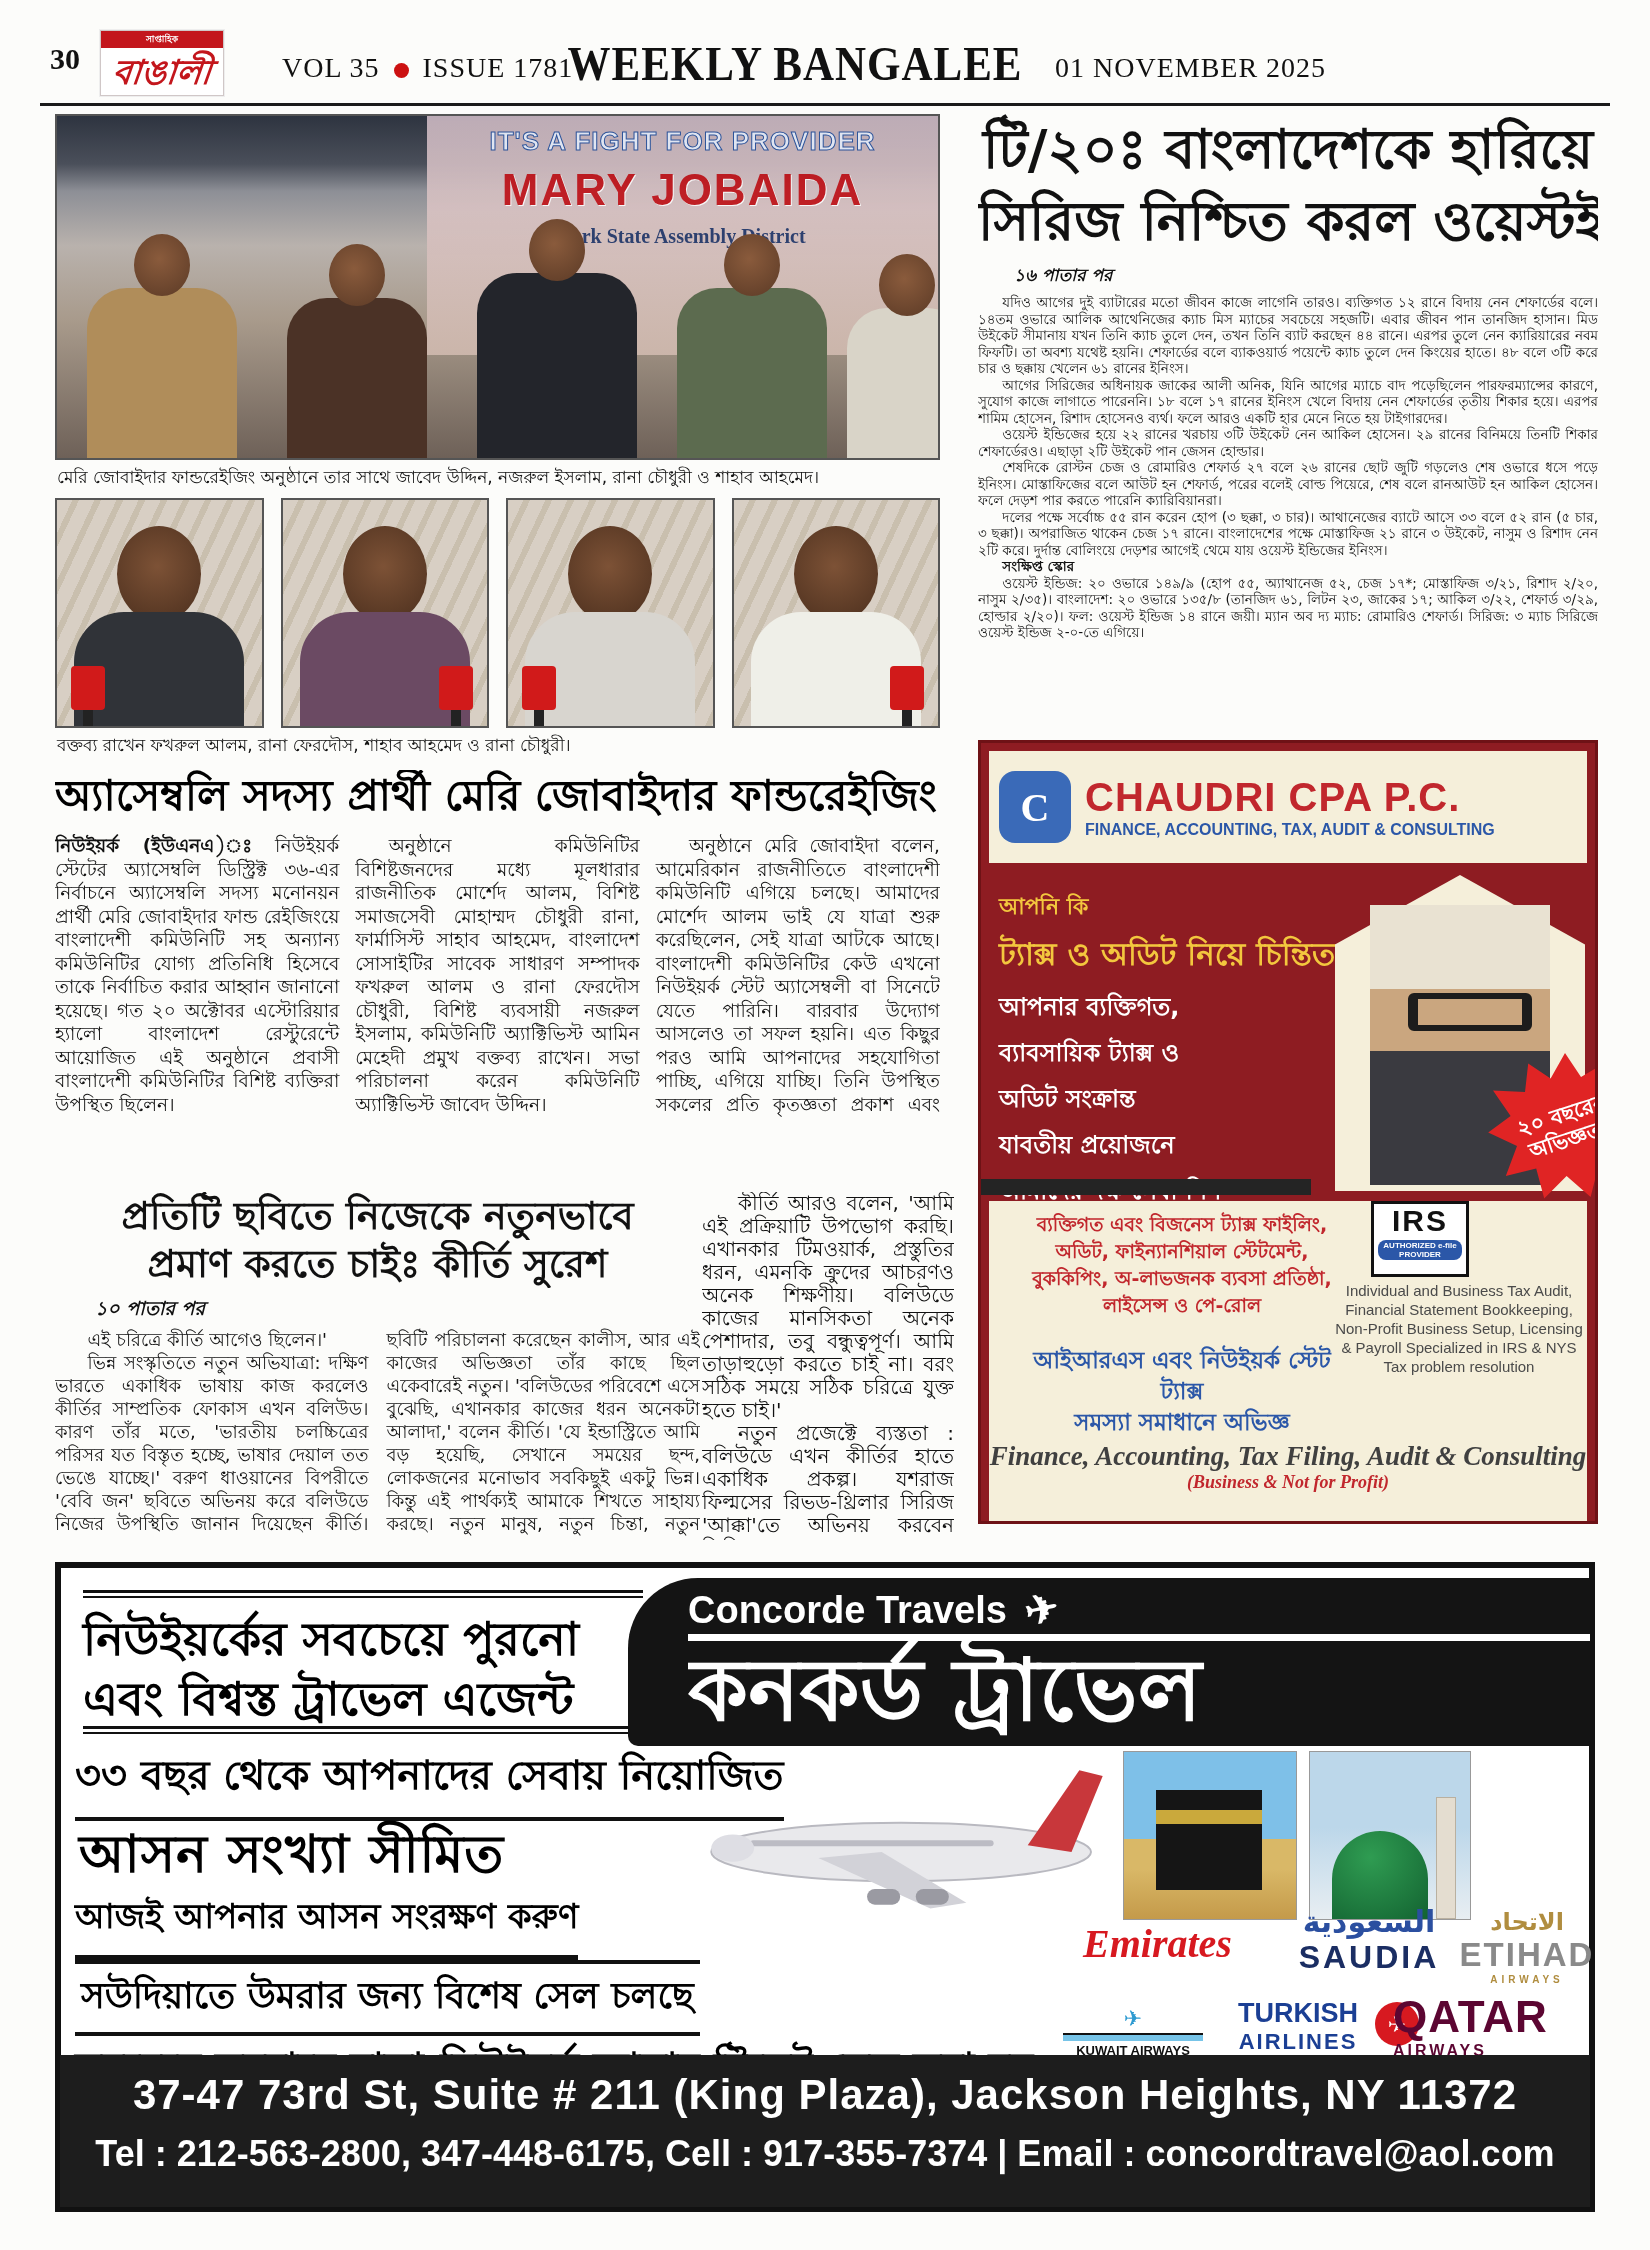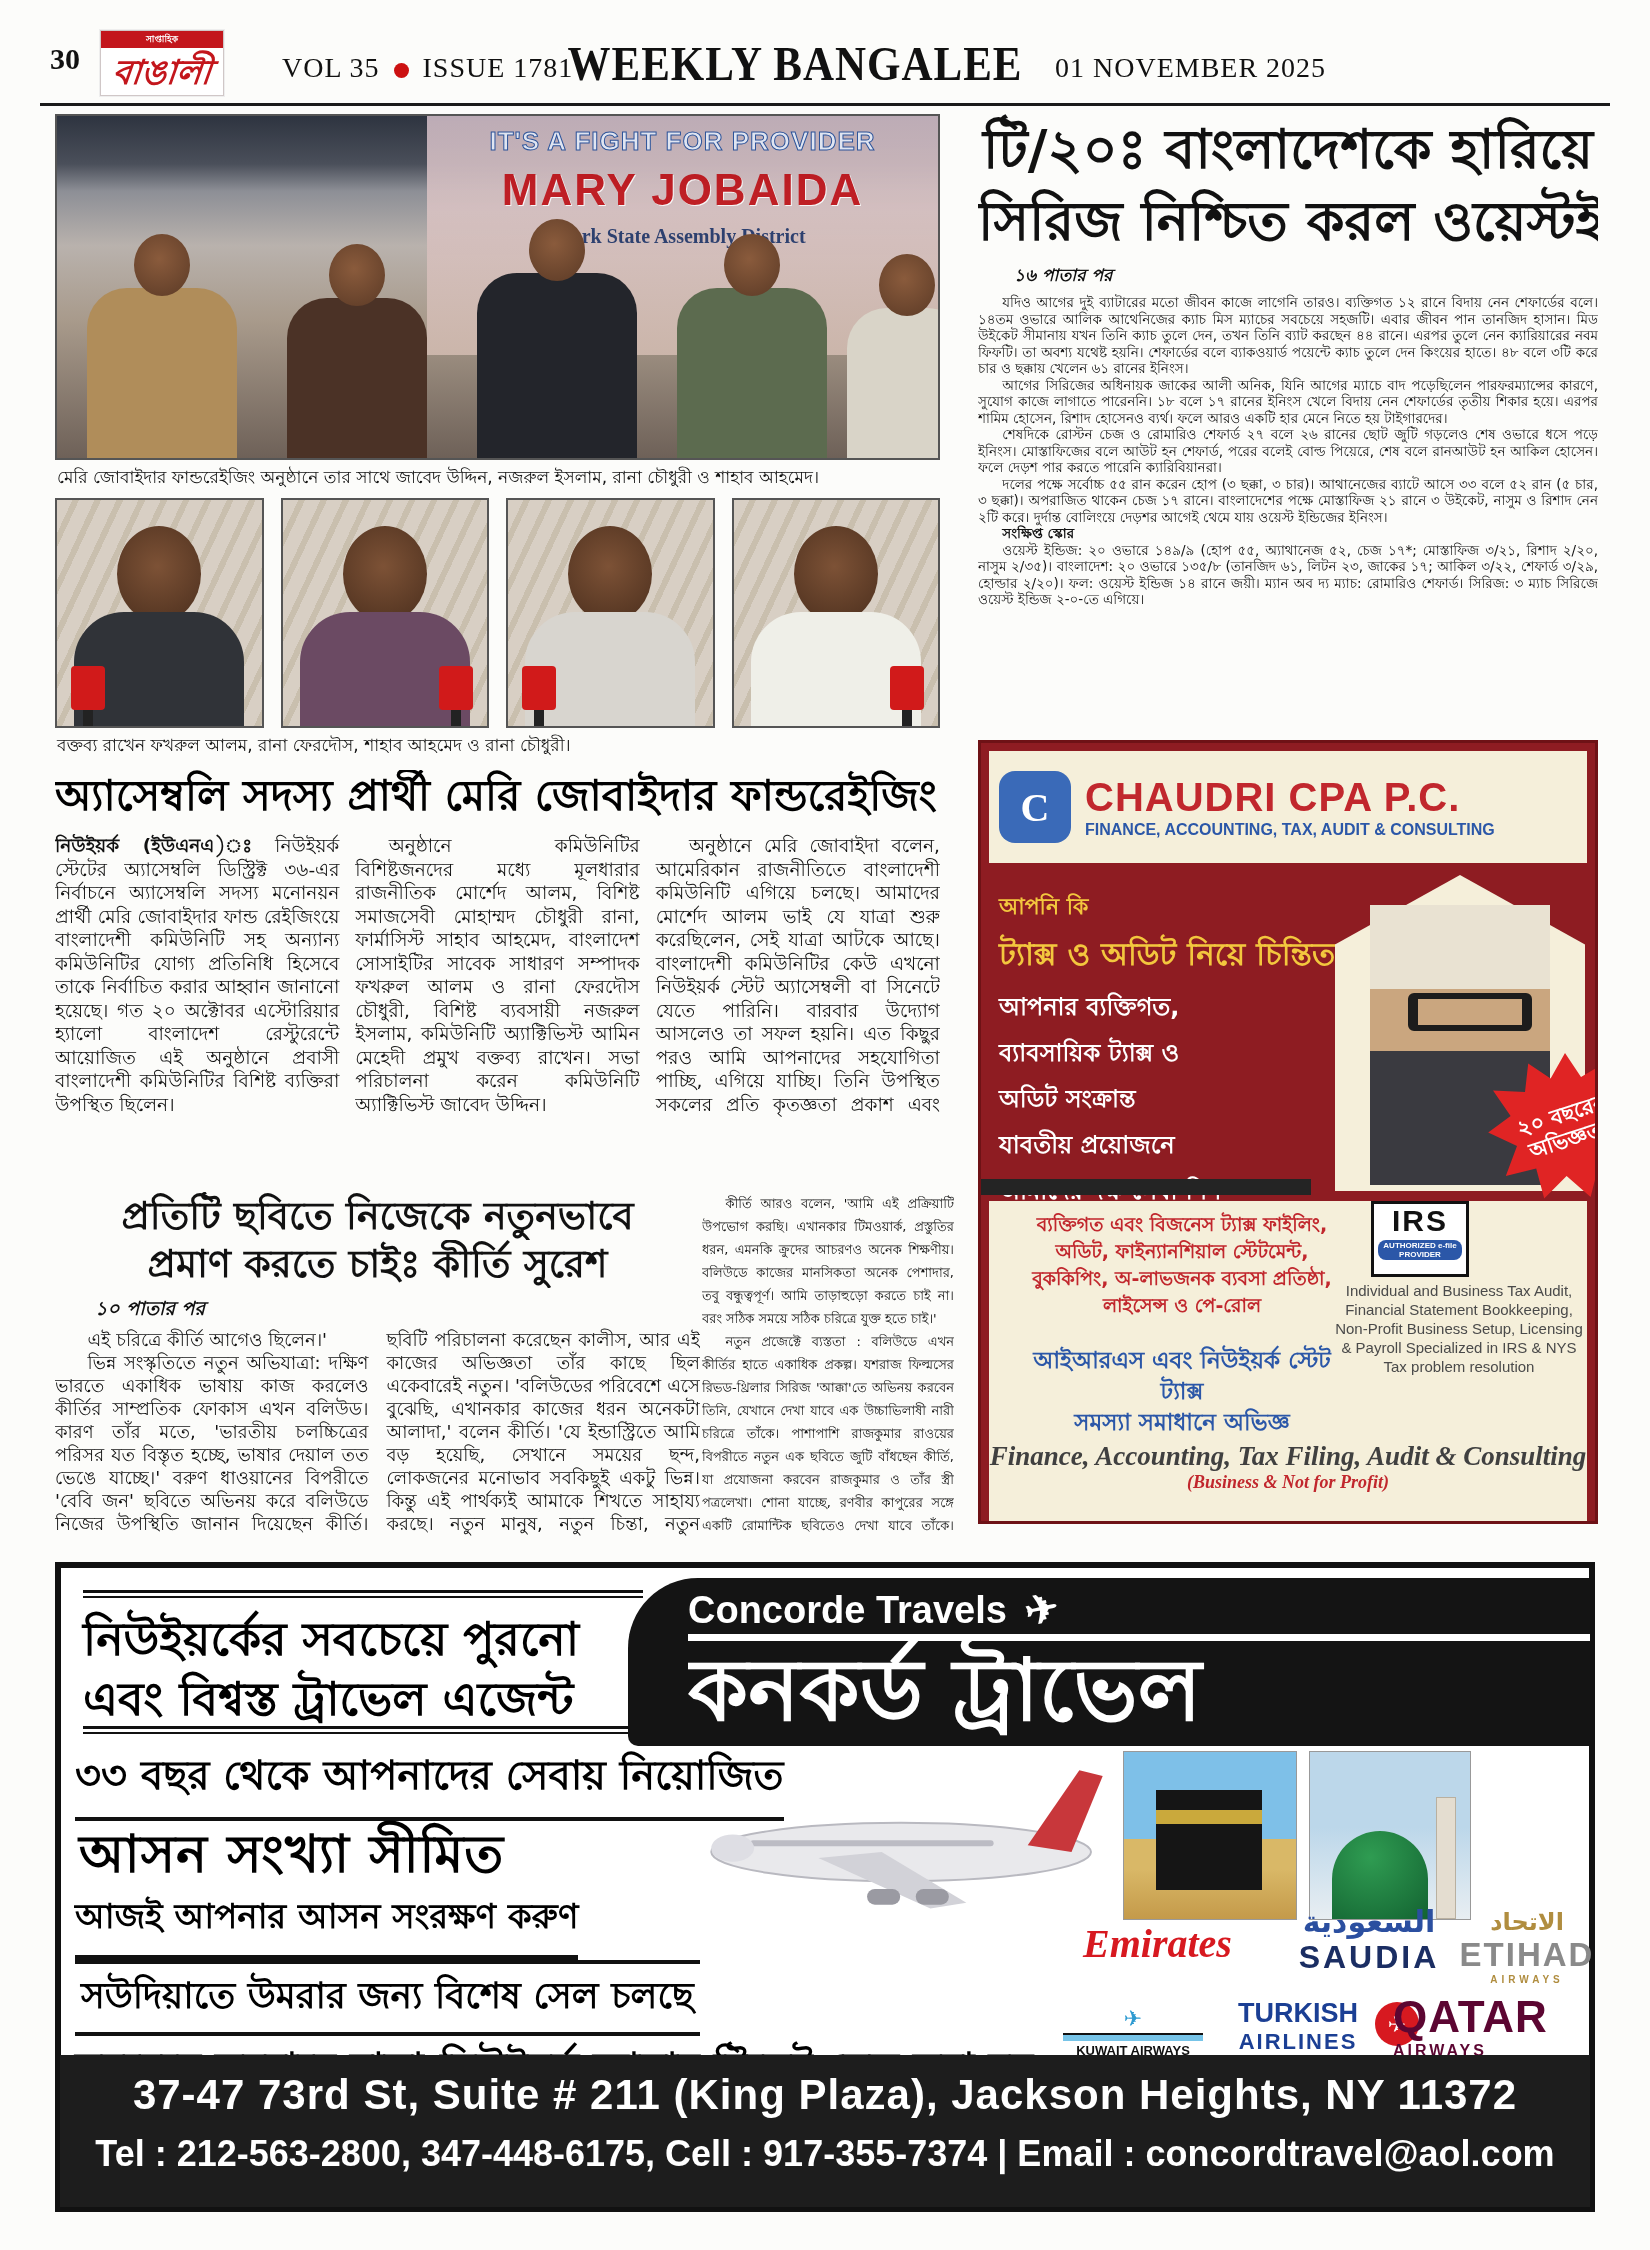--- a/index.html
+++ b/index.html
@@ -50,21 +50,21 @@
             font-size:18.5px;line-height:23.5px;text-align:justify;}
   .fundcols p,.kleft-cols p,.kcol3 p,.cricket-body p{margin:0;text-indent:1.8em;}
   .fundcols p.first{text-indent:0;}
   
   .kirti{position:absolute;left:55px;top:1192px;width:912px;height:348px;display:flex;overflow:hidden;}
   .kleft{width:645px;}
   .khead{font-weight:bold;font-size:38px;line-height:48px;text-align:center;white-space:nowrap;overflow:hidden;}
   .kcont{font:italic bold 19px "DejaVu Sans",sans-serif;margin:6px 0 2px 40px;}
   .kleft-cols{height:218px;column-count:2;column-gap:18px;column-fill:auto;overflow:hidden;
               font-size:18px;line-height:23px;text-align:justify;}
-  .kcol3{width:252px;margin-left:2px;font-size:13px;line-height:23px;text-align:justify;overflow:hidden;}
+  .kcol3{width:252px;margin-left:2px;font-size:20px;line-height:23px;text-align:justify;overflow:hidden;}
   
   .rightcol{position:absolute;left:978px;top:114px;width:620px;}
   .chead{font-weight:bold;font-size:54px;line-height:72px;text-align:center;white-space:nowrap;overflow:hidden;}
   .ccont{font:italic bold 17px "DejaVu Sans",sans-serif;margin:4px 0 4px 36px;}
   .cricket-body{height:432px;overflow:hidden;font-size:13.5px;line-height:16.5px;text-align:justify;}
   .cricket-body .sub{font-weight:bold;text-indent:1.8em;}
   
   .cpa{margin-top:14px;width:620px;height:784px;box-sizing:border-box;background:#8e1c22;border:3px solid #6e1216;overflow:hidden;}
   .cpa-top{background:#f5efda;margin:8px;padding:8px 10px;height:96px;display:flex;align-items:center;gap:14px;}
   .cpa-logo{flex:0 0 72px;height:72px;background:#3a6ab8;border-radius:16px;color:#fff;display:flex;align-items:center;justify-content:center;
@@ -238,20 +238,21 @@
   </div>
 
   <div class="rightcol">
 
     <div class="chead">টি/২০ঃ বাংলাদেশকে হারিয়ে</div>
     <div class="chead">সিরিজ নিশ্চিত করল ওয়েস্টইন্ডিজ</div>
     <div class="ccont">১৬ পাতার পর</div>
     <div class="cricket-body">
       <p>যদিও আগের দুই ব্যাটারের মতো জীবন কাজে লাগেনি তারও। ব্যক্তিগত ১২ রানে বিদায় নেন শেফার্ডের বলে। ১৪তম ওভারে আলিক আথেনিজের ক্যাচ মিস ম্যাচের সবচেয়ে সহজটি। এবার জীবন পান তানজিদ হাসান। মিড উইকেট সীমানায় যখন তিনি ক্যাচ তুলে দেন, তখন তিনি ব্যাট করছেন ৪৪ রানে। এরপর তুলে নেন ক্যারিয়ারের নবম ফিফটি। তা অবশ্য যথেষ্ট হয়নি। শেফার্ডের বলে ব্যাকওয়ার্ড পয়েন্টে ক্যাচ তুলে দেন কিংয়ের হাতে। ৪৮ বলে ৩টি করে চার ও ছক্কায় খেলেন ৬১ রানের ইনিংস।</p>
       <p>আগের সিরিজের অধিনায়ক জাকের আলী অনিক, যিনি আগের ম্যাচে বাদ পড়েছিলেন পারফরম্যান্সের কারণে, সুযোগ কাজে লাগাতে পারেননি। ১৮ বলে ১৭ রানের ইনিংস খেলে বিদায় নেন শেফার্ডের তৃতীয় শিকার হয়ে। এরপর শামিম হোসেন, রিশাদ হোসেনও ব্যর্থ। ফলে আরও একটি হার মেনে নিতে হয় টাইগারদের।</p>
+      <p>ওয়েস্ট ইন্ডিজের হয়ে ২২ রানের খরচায় ৩টি উইকেট নেন আকিল হোসেন। ২৯ রানের বিনিময়ে তিনটি শিকার শেফার্ডেরও। এছাড়া ২টি উইকেট পান জেসন হোল্ডার।</p>
       <p>শেষদিকে রোস্টন চেজ ও রোমারিও শেফার্ড ২৭ বলে ২৬ রানের ছোট জুটি গড়লেও শেষ ওভারে ধসে পড়ে ইনিংস। মোস্তাফিজের বলে আউট হন শেফার্ড, পরের বলেই বোল্ড পিয়েরে, শেষ বলে রানআউট হন আকিল হোসেন। ফলে দেড়শ পার করতে পারেনি ক্যারিবিয়ানরা।</p>
       <p>দলের পক্ষে সর্বোচ্চ ৫৫ রান করেন হোপ (৩ ছক্কা, ৩ চার)। আথানেজের ব্যাটে আসে ৩৩ বলে ৫২ রান (৫ চার, ৩ ছক্কা)। অপরাজিত থাকেন চেজ ১৭ রানে। বাংলাদেশের পক্ষে মোস্তাফিজ ২১ রানে ৩ উইকেট, নাসুম ও রিশাদ নেন ২টি করে। দুর্দান্ত বোলিংয়ে দেড়শর আগেই থেমে যায় ওয়েস্ট ইন্ডিজের ইনিংস।</p>
       <p class="sub">সংক্ষিপ্ত স্কোর</p>
       <p>ওয়েস্ট ইন্ডিজ: ২০ ওভারে ১৪৯/৯ (হোপ ৫৫, অ্যাথানেজ ৫২, চেজ ১৭*; মোস্তাফিজ ৩/২১, রিশাদ ২/২০, নাসুম ২/৩৫)। বাংলাদেশ: ২০ ওভারে ১৩৫/৮ (তানজিদ ৬১, লিটন ২৩, জাকের ১৭; আকিল ৩/২২, শেফার্ড ৩/২৯, হোল্ডার ২/২০)। ফল: ওয়েস্ট ইন্ডিজ ১৪ রানে জয়ী। ম্যান অব দ্য ম্যাচ: রোমারিও শেফার্ড। সিরিজ: ৩ ম্যাচ সিরিজে ওয়েস্ট ইন্ডিজ ২-০-তে এগিয়ে।</p>
     </div>
 
     <div class="cpa">
       <div class="cpa-top">
         <div class="cpa-logo">C</div>
         <div>

